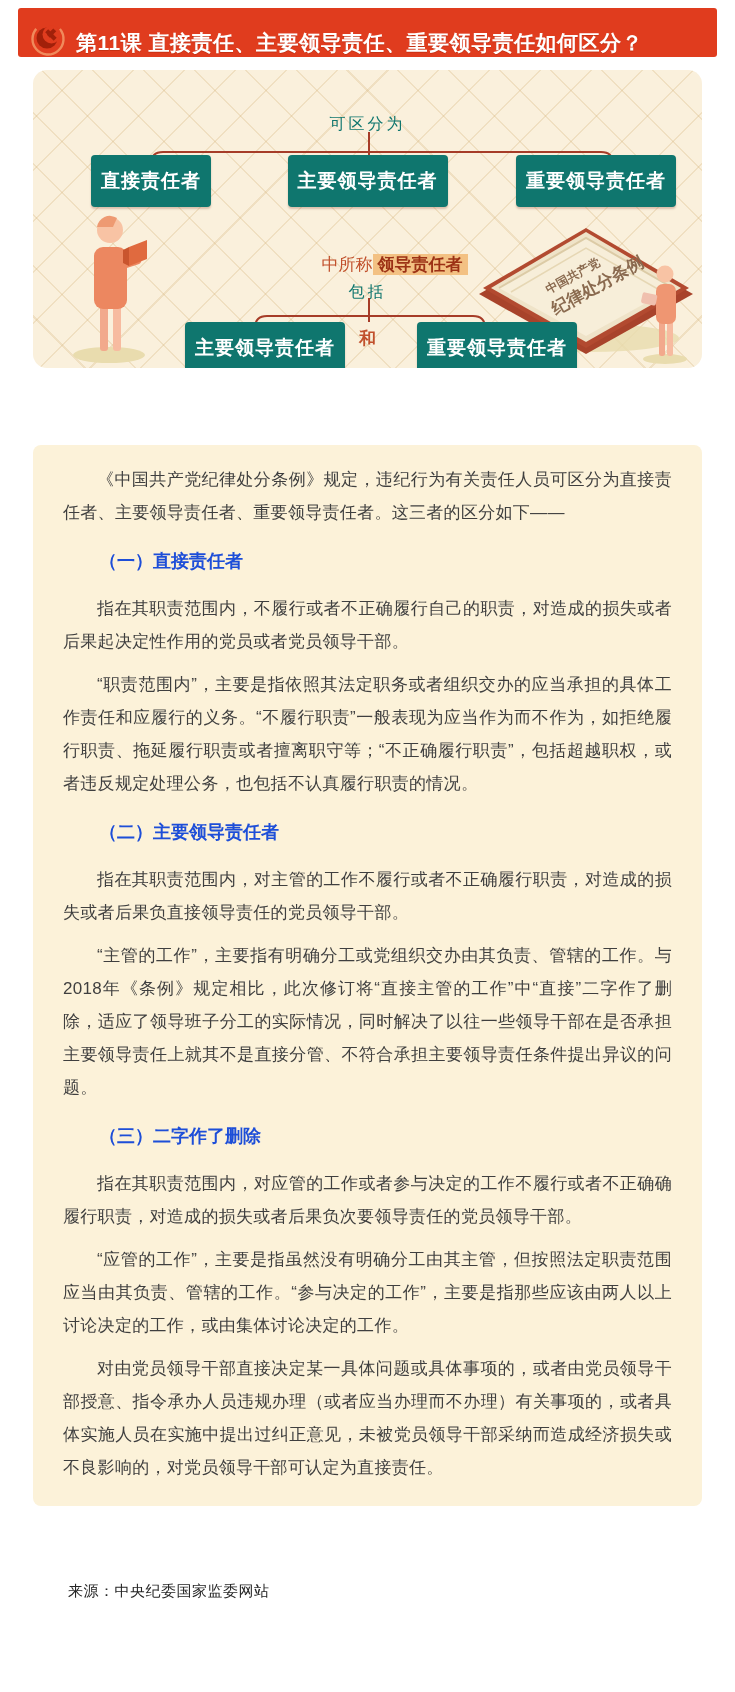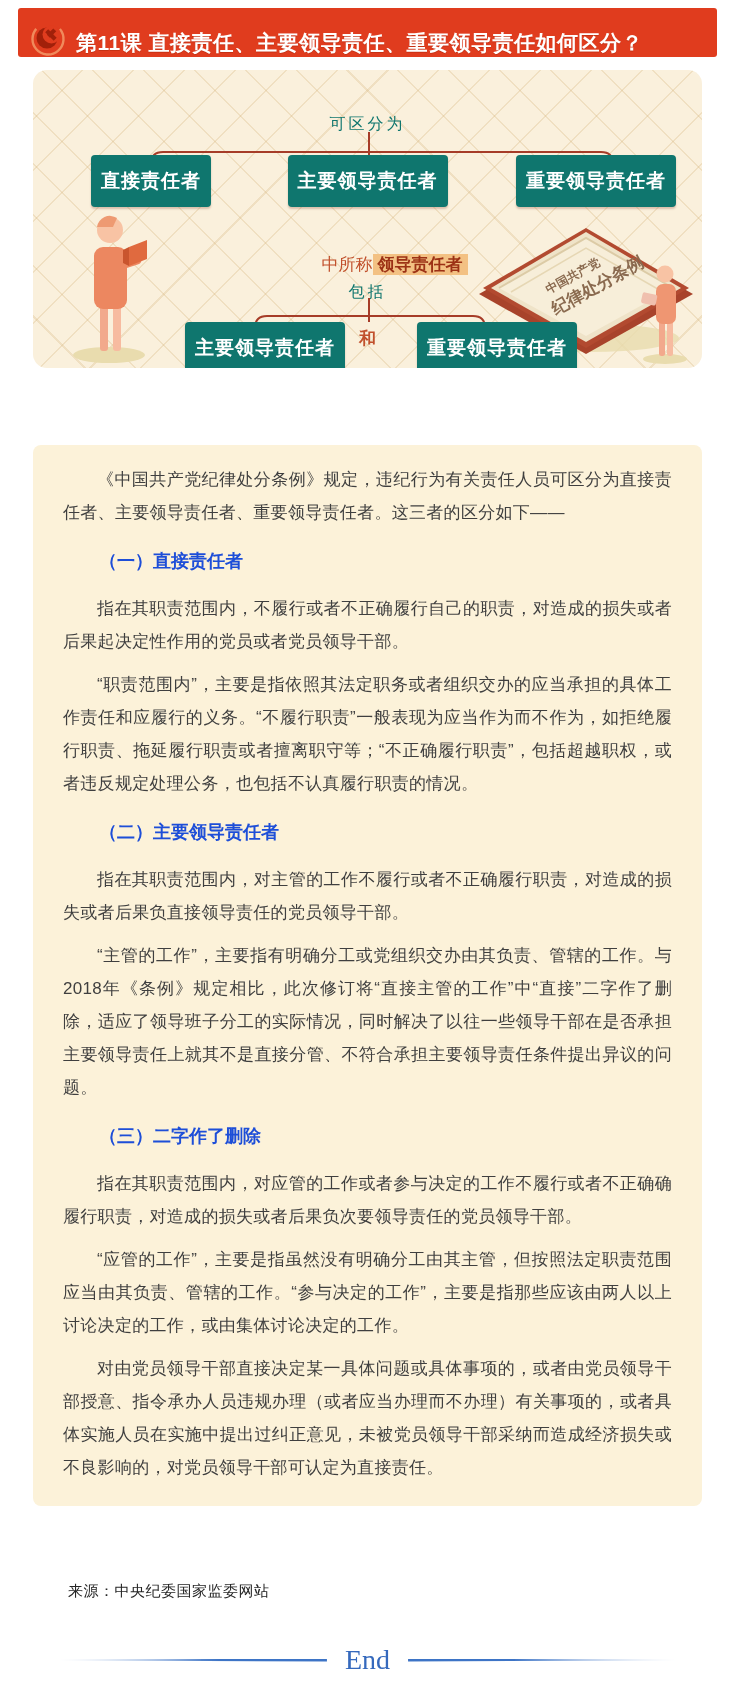--- a/index.html
+++ b/index.html
@@ -144,19 +144,14 @@
     <p class="blk-p">指在其职责范围内，对主管的工作不履行或者不正确履行职责，对造成的损失或者后果负直接领导责任的党员领导干部。</p>
     <p class="blk-p">“主管的工作”，主要指有明确分工或党组织交办由其负责、管辖的工作。与2018年《条例》规定相比，此次修订将“直接主管的工作”中“直接”二字作了删除，适应了领导班子分工的实际情况，同时解决了以往一些领导干部在是否承担主要领导责任上就其不是直接分管、不符合承担主要领导责任条件提出异议的问题。</p>
     <p class="blk-h">（三）二字作了删除</p>
     <p class="blk-p">指在其职责范围内，对应管的工作或者参与决定的工作不履行或者不正确确履行职责，对造成的损失或者后果负次要领导责任的党员领导干部。</p>
     <p class="blk-p">“应管的工作”，主要是指虽然没有明确分工由其主管，但按照法定职责范围应当由其负责、管辖的工作。“参与决定的工作”，主要是指那些应该由两人以上讨论决定的工作，或由集体讨论决定的工作。</p>
     <p class="blk-p">对由党员领导干部直接决定某一具体问题或具体事项的，或者由党员领导干部授意、指令承办人员违规办理（或者应当办理而不办理）有关事项的，或者具体实施人员在实施中提出过纠正意见，未被党员领导干部采纳而造成经济损失或不良影响的，对党员领导干部可认定为直接责任。</p>
   </div>
 
   <div class="source">来源：中央纪委国家监委网站</div>
 
-  <div class="end-divider">
-    <div class="end-line left"></div>
-    <div class="end-text">End</div>
-    <div class="end-line right"></div>
-  </div>
 
 </div>
 
 </body></html>

